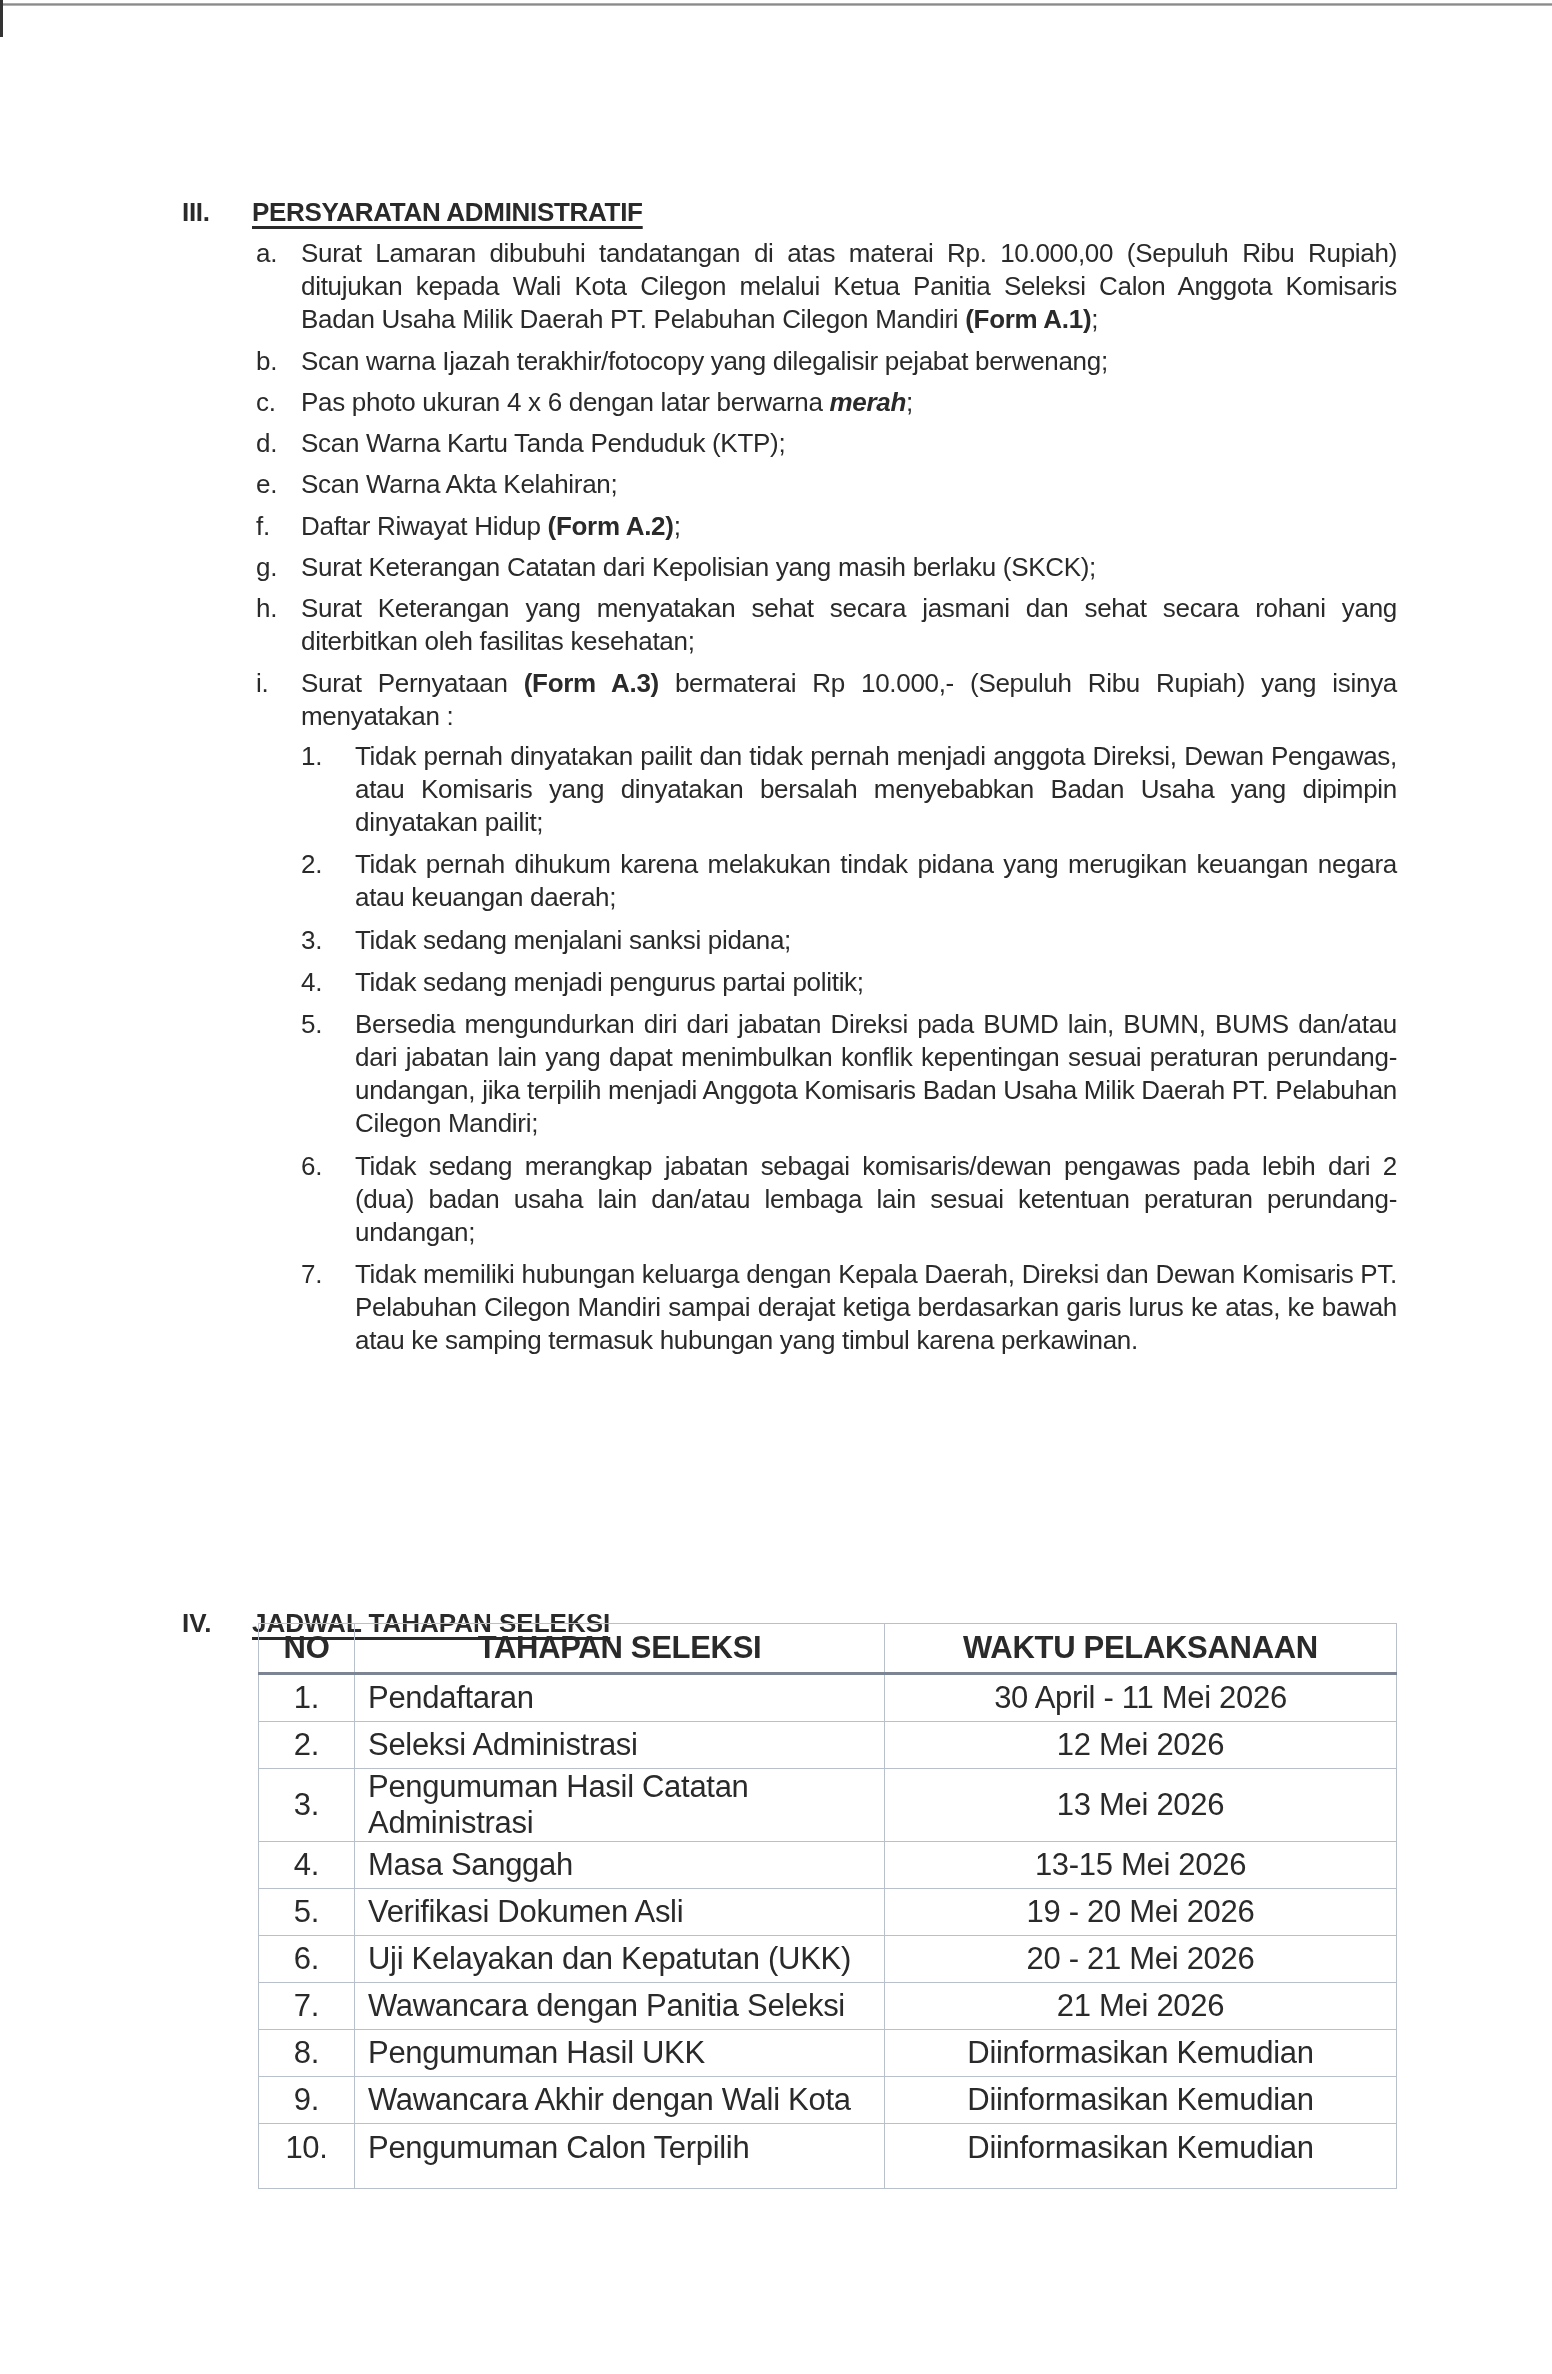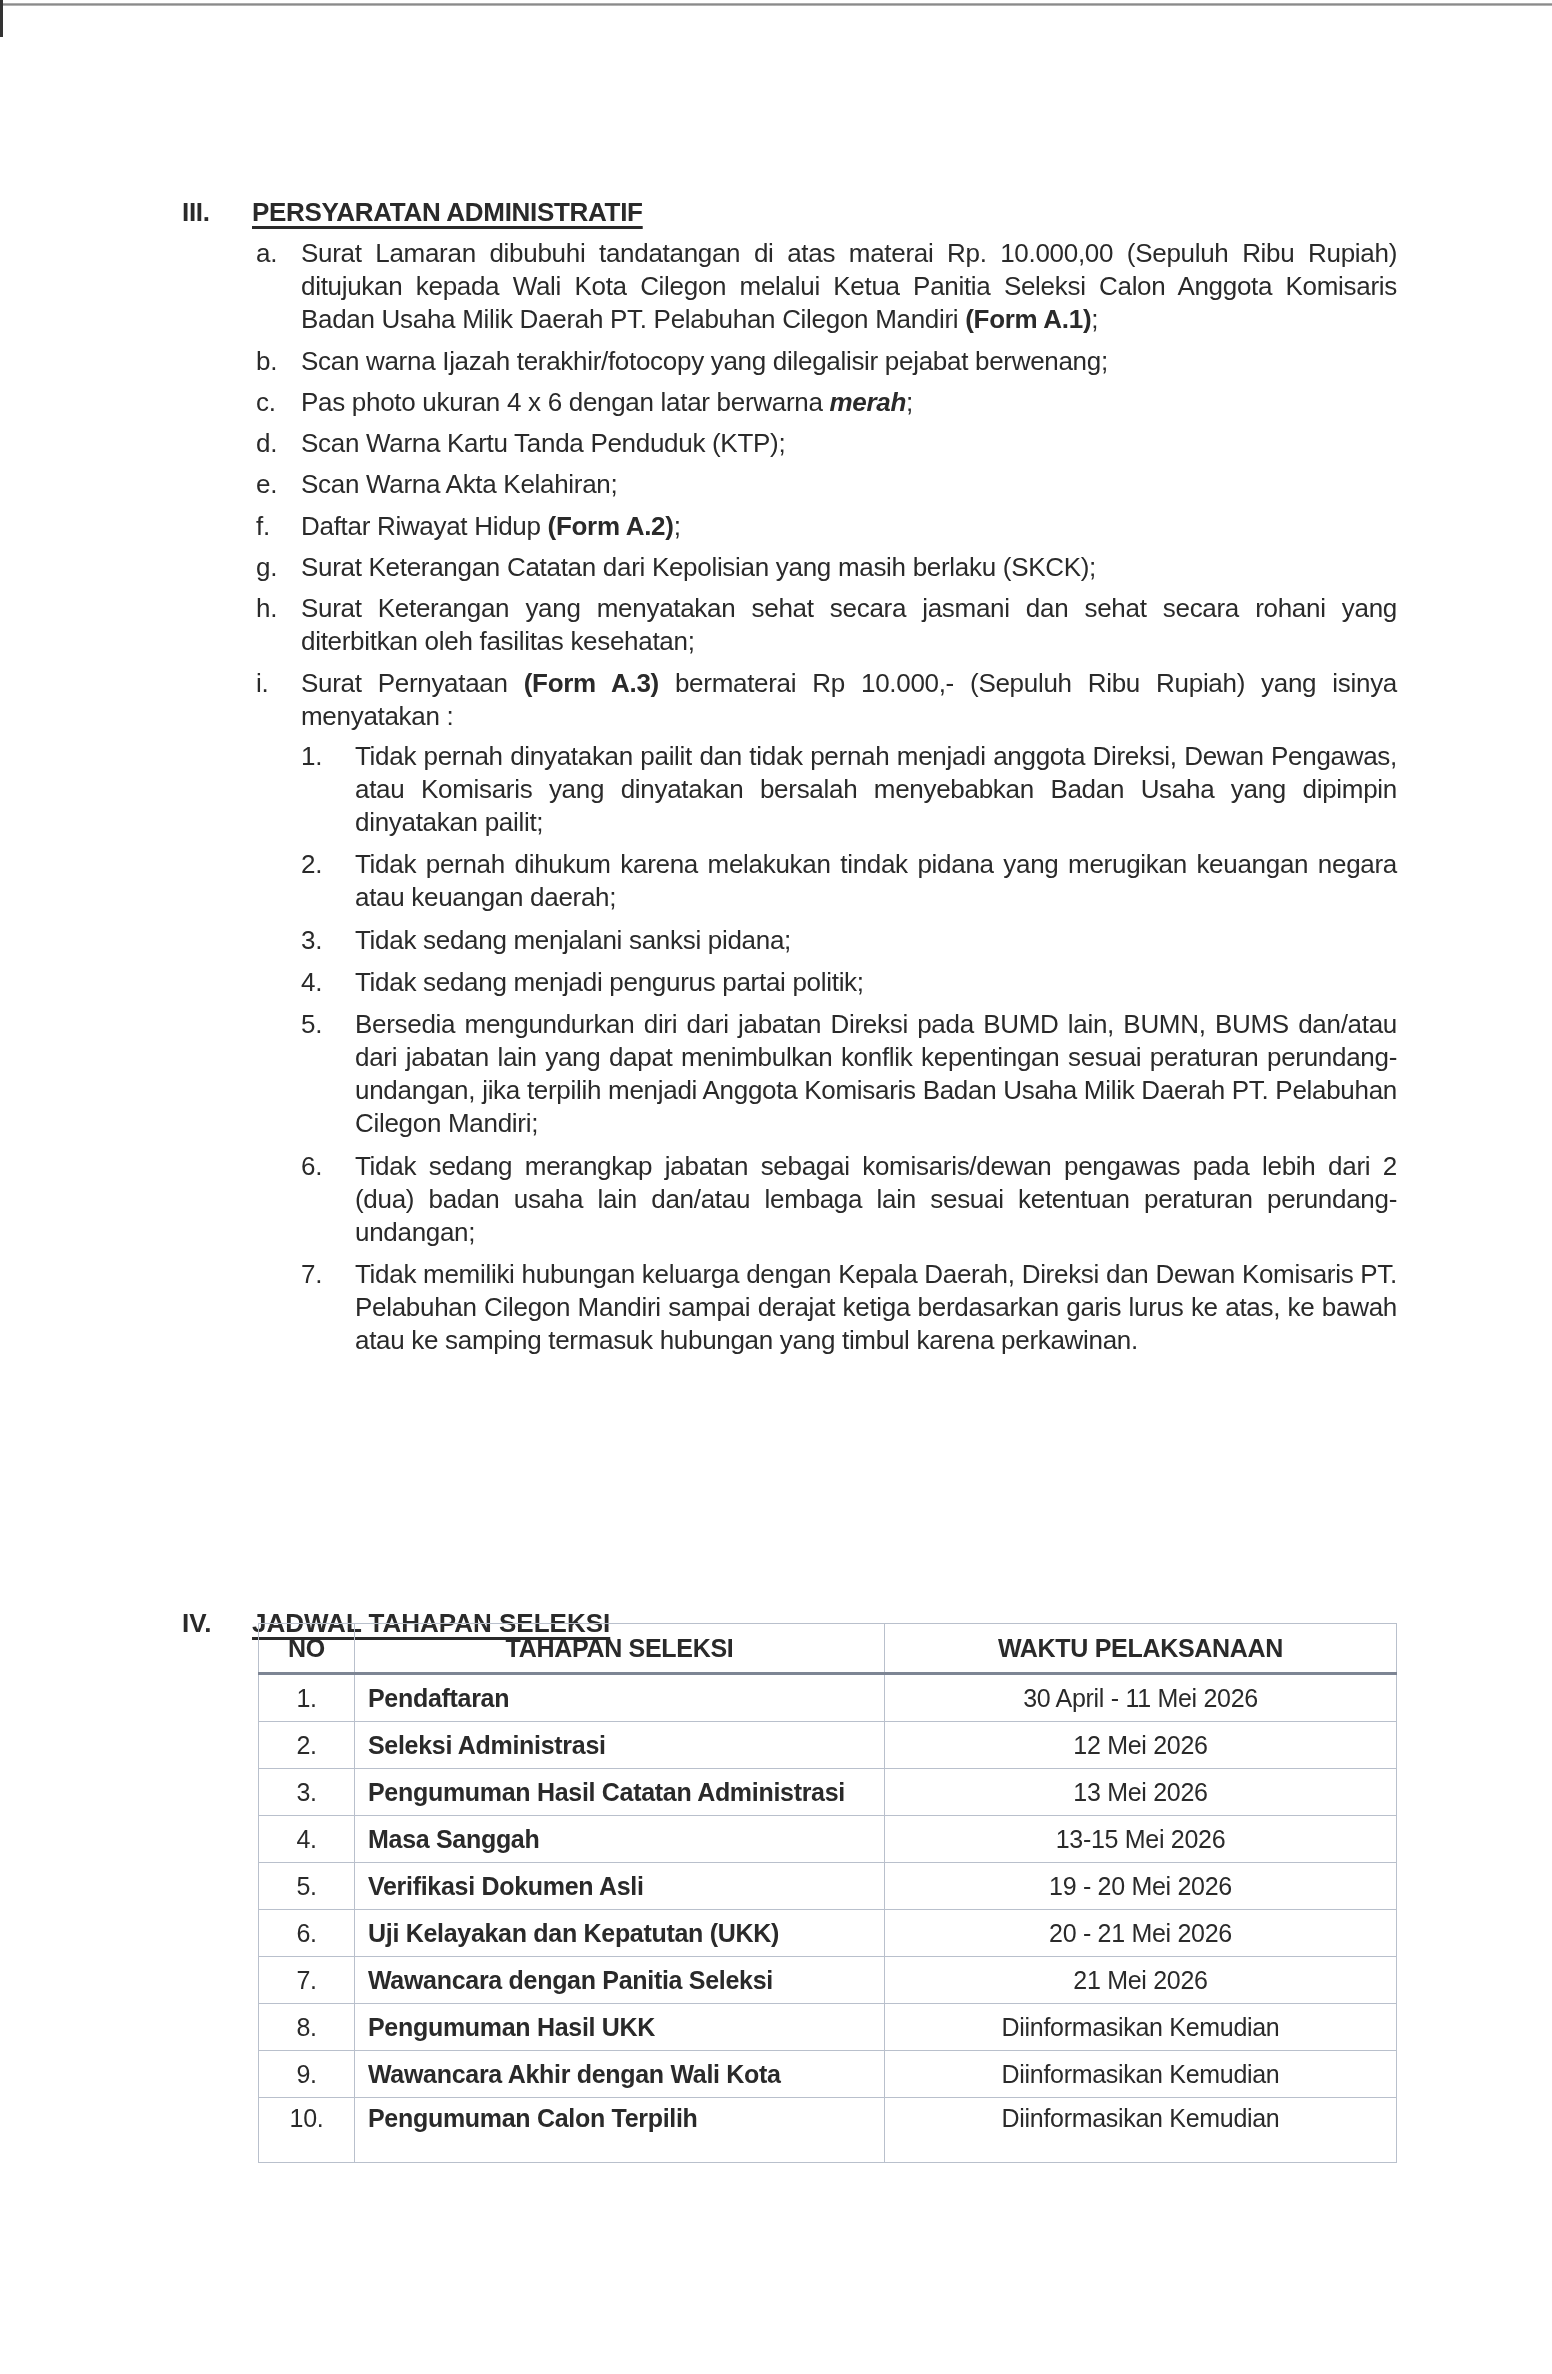--- a/index.html
+++ b/index.html
@@ -28,28 +28,28 @@
   .num-list { margin-top: 7.4px; }
   .num-item { display: flex; margin-bottom: 9.3px; line-height: 33px; }
   .num-mark { width: 54px; flex: 0 0 54px; }
   .num-text { flex: 1; text-align: justify; }
   b { font-weight: bold; }
   i.em { font-weight: bold; font-style: italic; margin-top: 20px; }
 
   .section-iv { position: absolute; left: 182px; top: 1608px; }
   .sched-table {
     position: absolute; left: 258px; top: 1623px; width: 1139px;
-    border-collapse: collapse; font-size: 25px; letter-spacing: -0.3px;
+    border-collapse: collapse; font-size: 31px; letter-spacing: -0.3px;
   }
   .sched-table th, .sched-table td {
     border: 1.4px solid #b9c0cc; padding: 0 13px; height: 46px; vertical-align: middle;
   }
   .sched-table thead th { font-weight: bold; height: 48px; border-bottom: 3.7px solid #7d8594; }
   .col-no { width: 69px; text-align: center; }
-  .col-stage { width: 503px; text-align: left; font-weight: bold; }
+  .col-stage { width: 503px; text-align: left; }
   .col-time { text-align: center; }
   .sched-table thead .col-stage { text-align: center; }
   .sched-table tbody tr:last-child td { height: 58px; vertical-align: top; padding-top: 5.6px; }
 </style>
 </head>
 <body>
 
 <div class="scan-top"></div>
 <div class="scan-left"></div>
 

